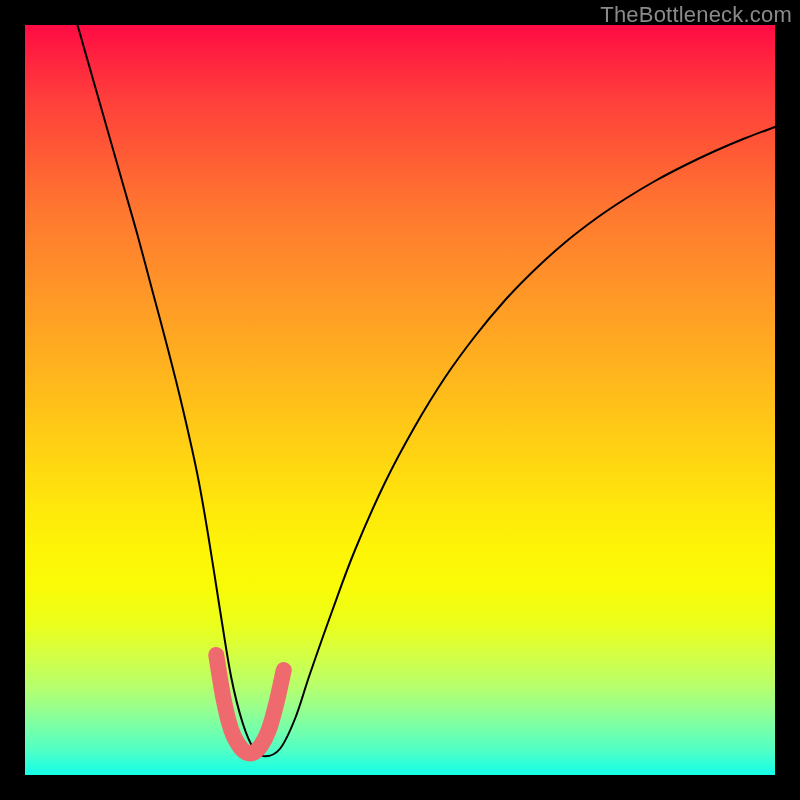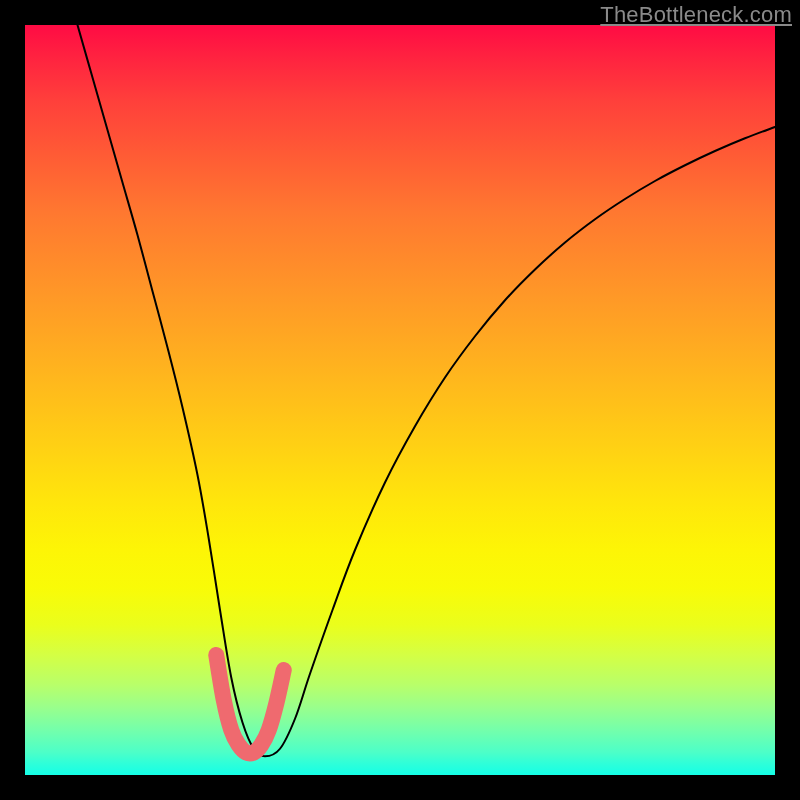--- a/index.html
+++ b/index.html
@@ -41,21 +41,20 @@
   }
   .watermark {
     position: absolute;
     top: 2px;
     right: 8px;
     color: #8a8a8a;
     font-size: 22px;
     font-weight: 500;
     letter-spacing: 0.2px;
     user-select: none;
-    text-decoration: underline;
   }
   svg.curve {
     position: absolute;
     left: 0;
     top: 0;
     width: 750px;
     height: 750px;
     overflow: visible;
   }
 </style>

